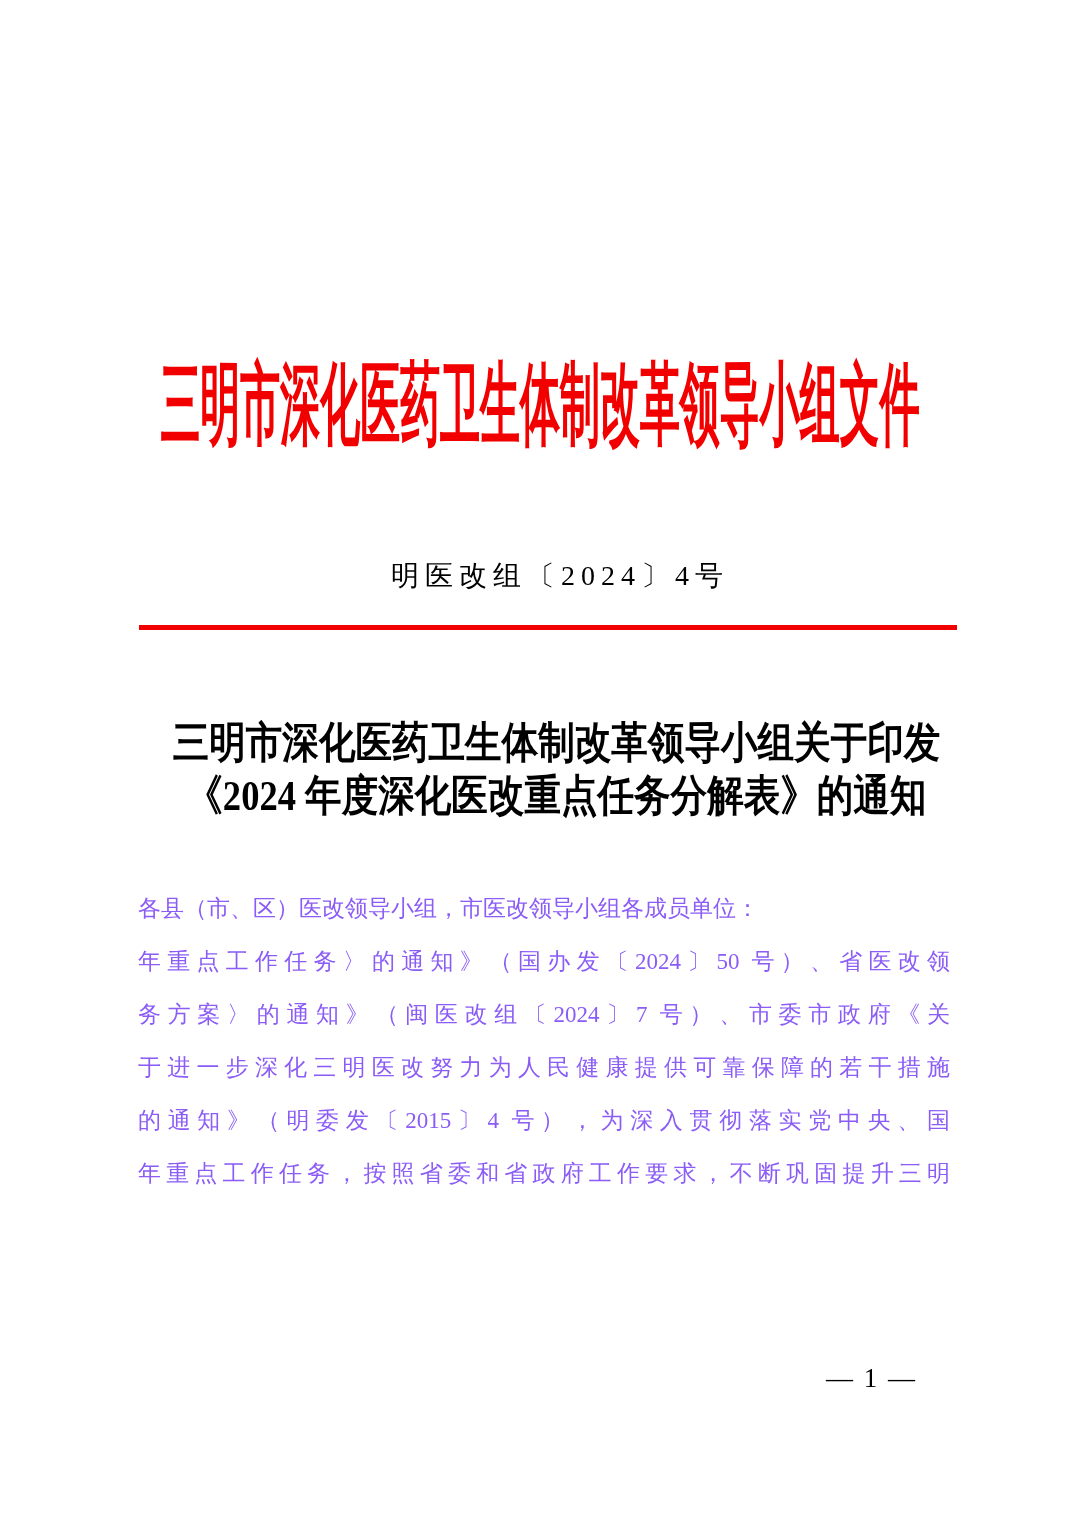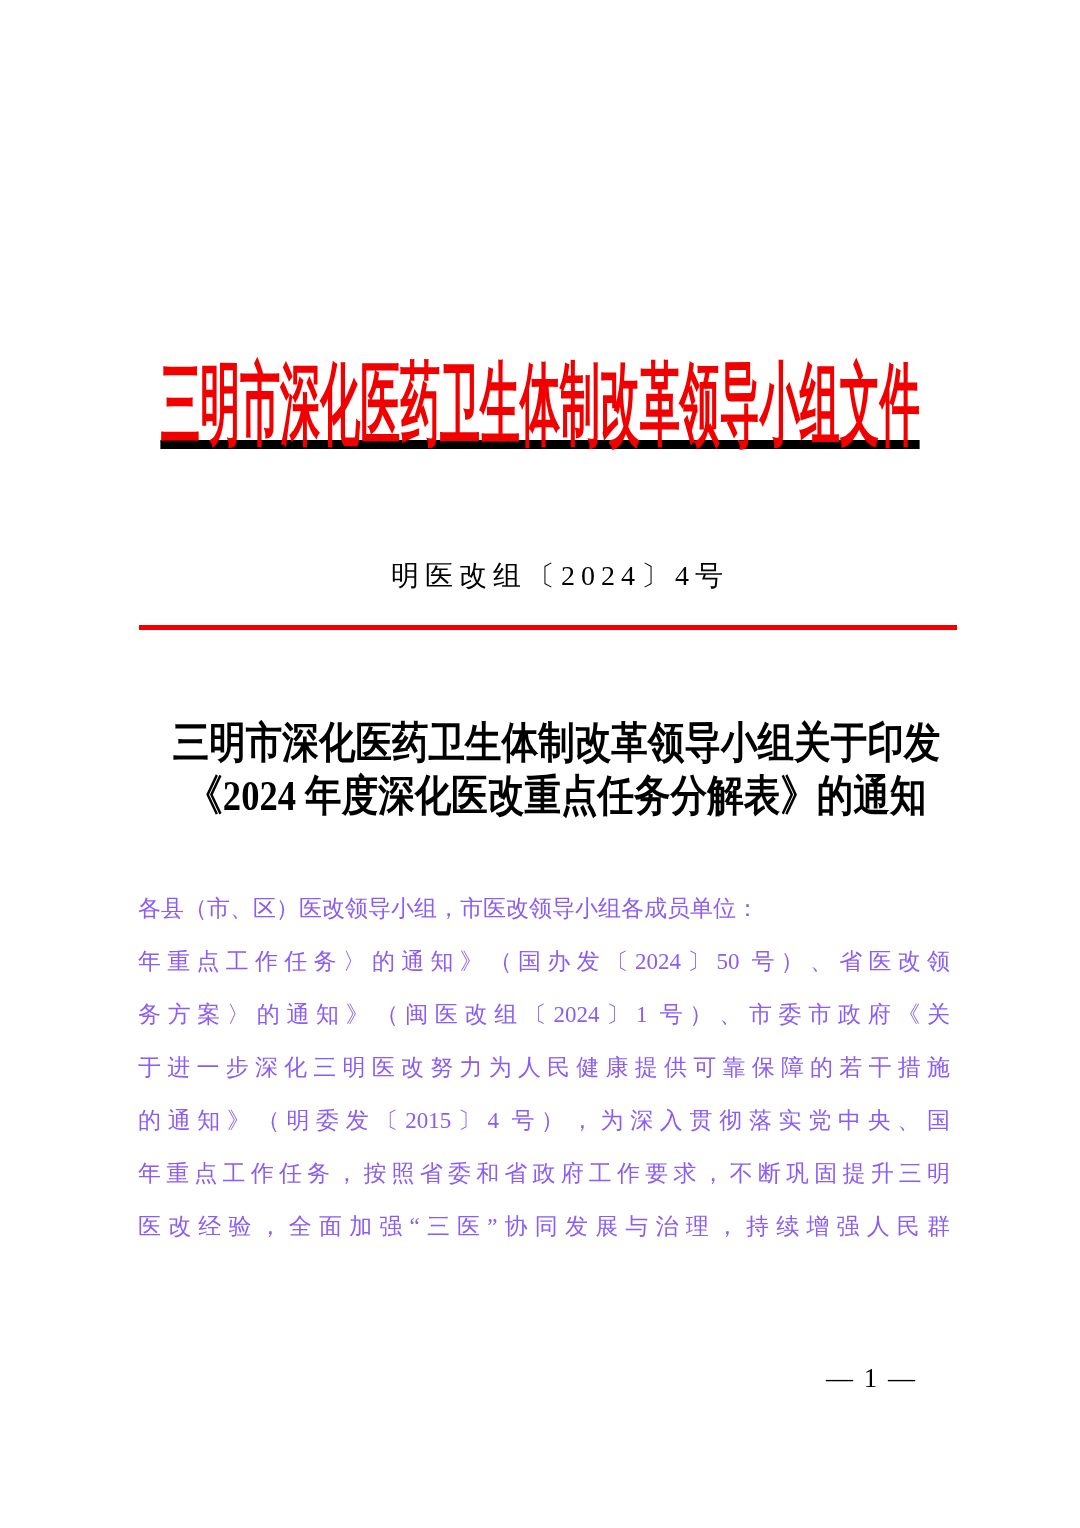--- a/index.html
+++ b/index.html
@@ -16,21 +16,20 @@
   }
 
   
   .banner {
     position: absolute;
     top: 355px;
     left: 0;
     width: 100%;
     display: flex;
     justify-content: center;
-    text-decoration: underline;
   }
   .banner-text {
     flex: none;
     font-size: 90px;
     line-height: 100px;
     font-weight: bold;
     color: var(--accent, #f20000);
     white-space: nowrap;
     transform: scaleX(0.444);
     transform-origin: center;
@@ -131,22 +130,21 @@
       <span>三明市深化医药卫生体制改革领导小组关于印发</span>
     </div>
     <div class="title-line">
       <span>《2024 年度深化医改重点任务分解表》的通知</span>
     </div>
   </div>
 
   <div class="bodytext">
     <div class="ln">各县（市、区）医改领导小组，市医改领导小组各成员单位：</div>
     <div class="ln j">年重点工作任务〉的通知》（国办发〔2024〕50 号）、省医改领</div>
-    <div class="ln j">务方案〉的通知》（闽医改组〔2024〕1 号）、市委市政府《关</div>
+    <div class="ln j">务方案〉的通知》（闽医改组〔2024〕7 号）、市委市政府《关</div>
     <div class="ln j">于进一步深化三明医改努力为人民健康提供可靠保障的若干措施</div>
     <div class="ln j">的通知》（明委发〔2015〕4 号），为深入贯彻落实党中央、国</div>
     <div class="ln j">年重点工作任务，按照省委和省政府工作要求，不断巩固提升三明</div>
-    <div class="ln j">医改经验，全面加强“三医”协同发展与治理，持续增强人民群</div>
   </div>
 
   <div class="pageno">— 1 —</div>
 
 </div>
 
 </body></html>

